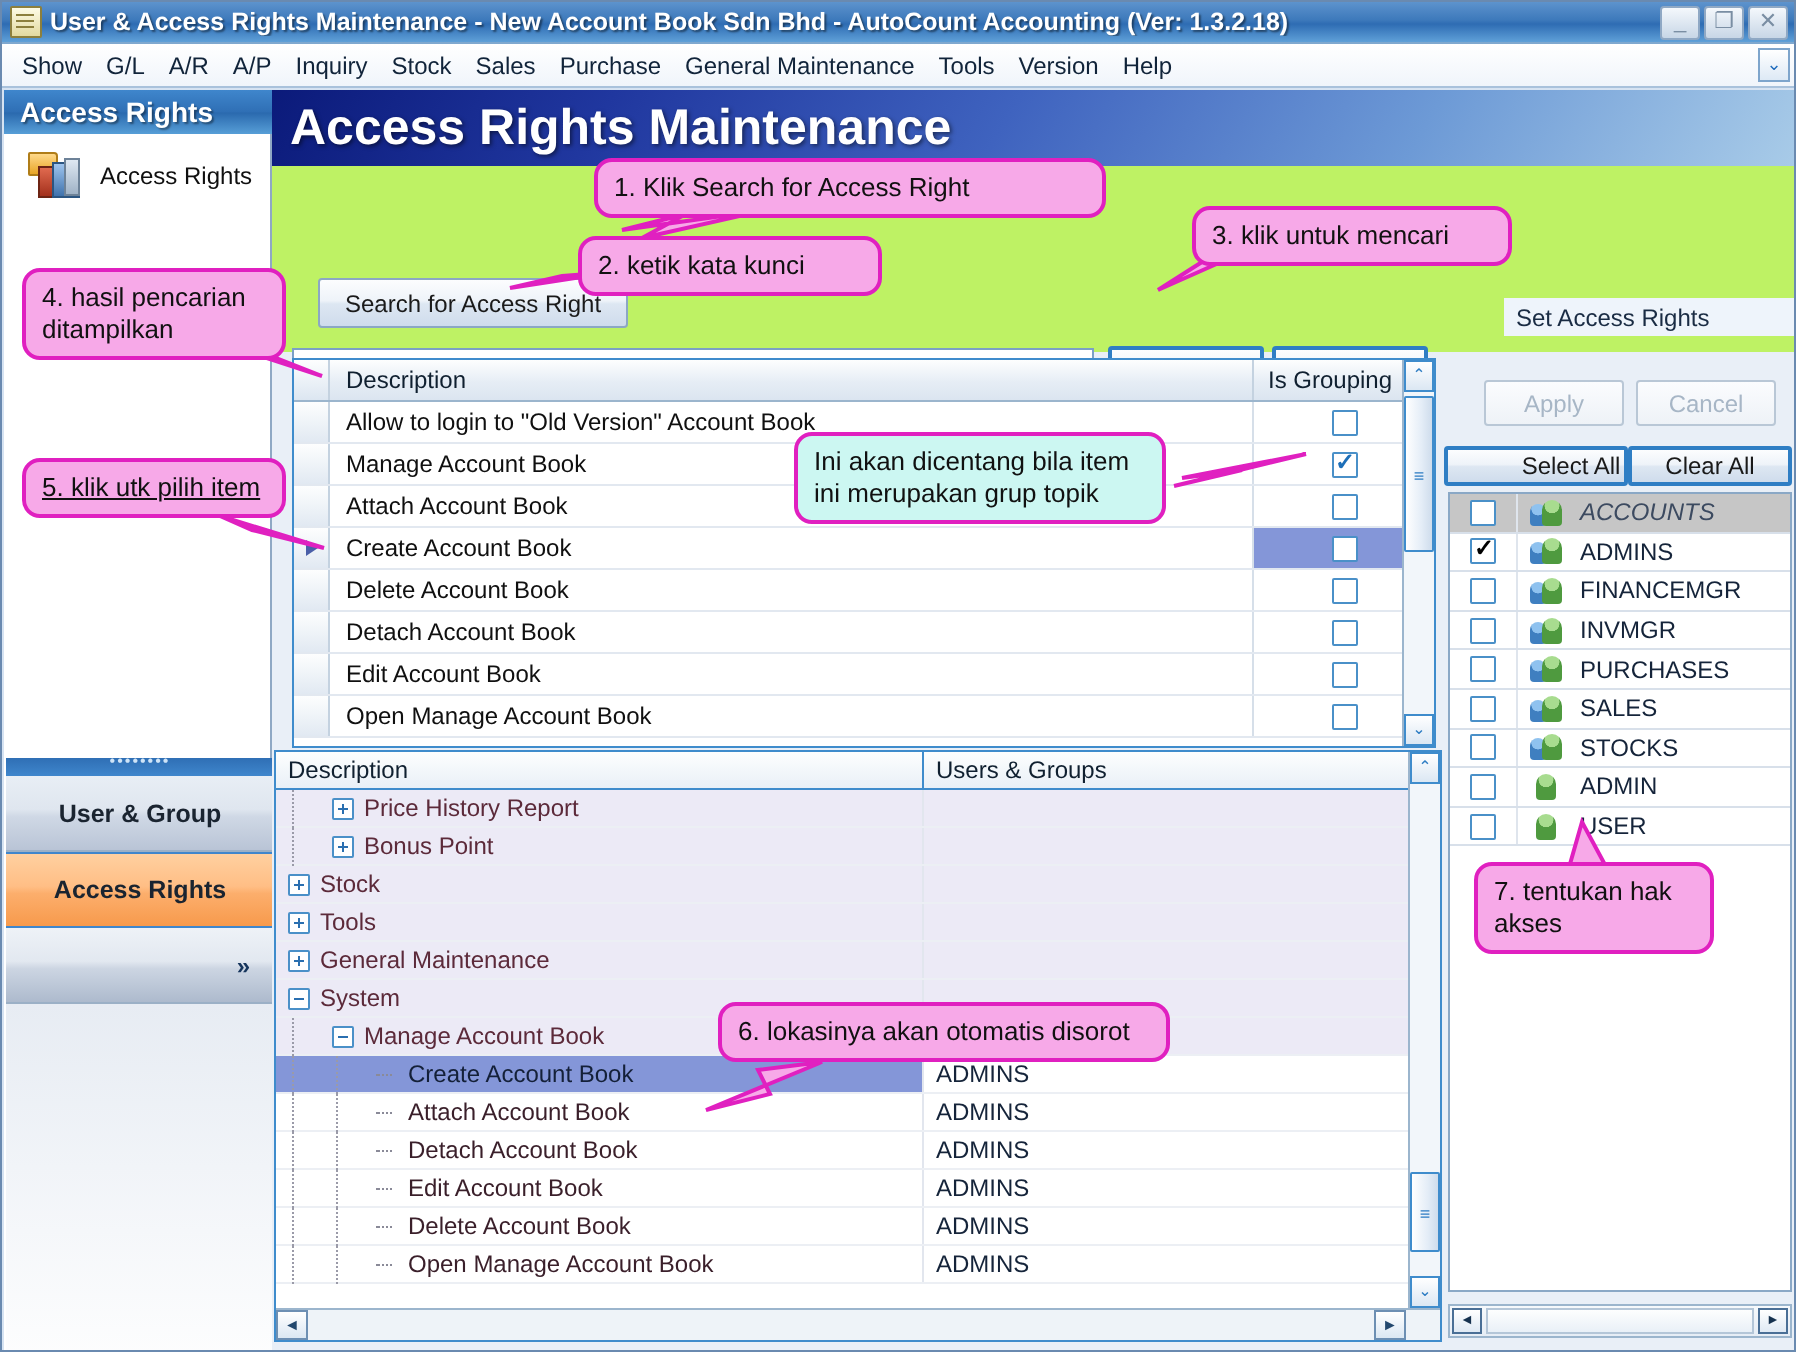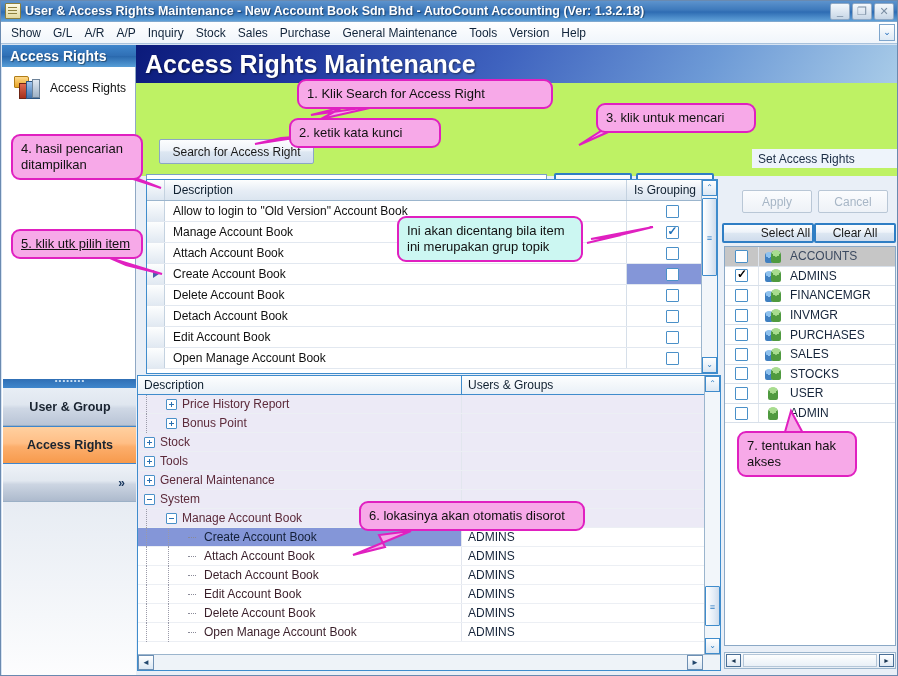--- a/index.html
+++ b/index.html
@@ -322,21 +322,21 @@
   #clearall-btn{position: absolute; left: 92px; top: 83px; width: 82px; height: 20px; }
   .users-list {
     position: absolute; left: 2px; top: 106px; width: 172px; height: 400px;
     border: 1px solid #8aa8c6; background: #ffffff; overflow: hidden;
   }
   .user-row {
     display: flex; align-items: center; height: 19.6px;
     border-bottom: 1px solid #d8e0ea;
   }
   .user-row.hl { background: #c6c6c6; }
-  .user-row.hl .user-name { color: #3c4a60; }
+  .user-row.hl .user-name { color: #3c4a60; font-style: italic; }
   .u-chk-cell { width: 34px; display: flex; align-items: center; justify-content: center;
                 border-right: 1px solid #dfe5ed; height: 100%; }
   .grp-icon { width: 17px; height: 15px; position: relative; flex: none; margin: 0 8px 0 6px; }
   .grp-icon .p1 {
     position:absolute; left:0; top:3px; width:8px; height:11px;
     background: radial-gradient(circle at 50% 22%, #8fc2ef 0 34%, #3f7fc0 36% 100%);
     border-radius: 4px 4px 2px 2px;
   }
   .grp-icon .p2 {
     position:absolute; left:6px; top:1px; width:10px; height:13px;
@@ -744,30 +744,30 @@
             </span>
             <span class="user-name">STOCKS</span>
           </div>
           <div class="user-row">
             <div class="u-chk-cell">
               <span class="chkbox"></span>
             </div>
             <span class="grp-icon single">
               <span class="p2"></span>
             </span>
-            <span class="user-name">USER</span>
+            <span class="user-name">ADMIN</span>
           </div>
           <div class="user-row">
             <div class="u-chk-cell">
               <span class="chkbox"></span>
             </div>
             <span class="grp-icon single">
               <span class="p2"></span>
             </span>
-            <span class="user-name">ADMIN</span>
+            <span class="user-name">USER</span>
           </div>
         </div>
       <div class="right-hscroll">
         <div class="rh-btn" style="left:1px;">◄</div>
         <div class="rh-track"></div>
         <div class="rh-btn" style="right:1px;">►</div>
       </div>
     </div>
   </div>
 

